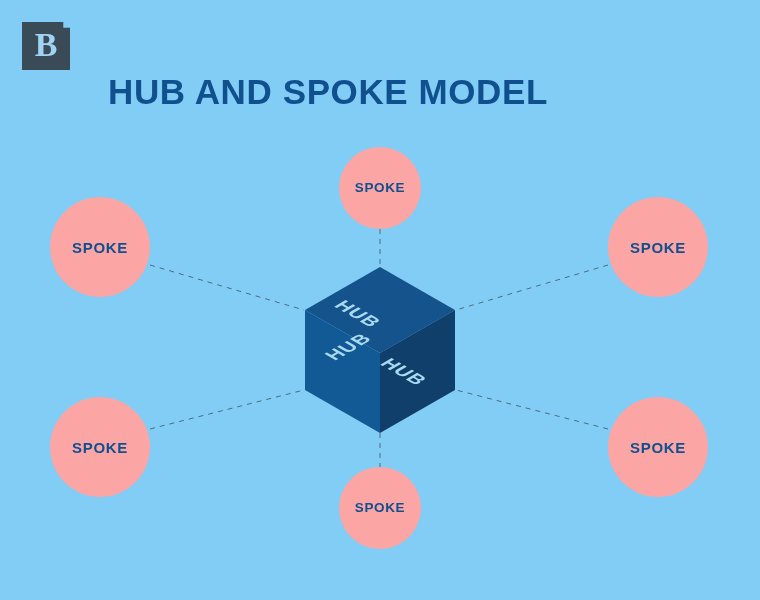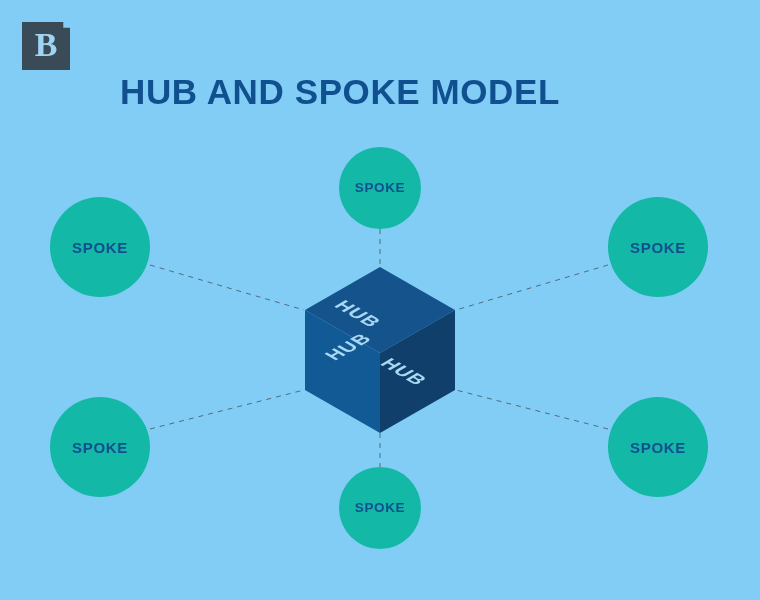--- a/index.html
+++ b/index.html
@@ -45,21 +45,21 @@
     font-weight: 700;
     line-height: 1;
     padding-bottom: 2px;
     box-sizing: border-box;
     letter-spacing: 0;
   }
 
   
   #page-title {
     position: absolute;
-    left: 16px;
+    left: 4px;
     top: 70px;
     width: 648px;
     text-align: center;
     color: #11508f;
     font-size: 35px;
     font-weight: 700;
     letter-spacing: 0.6px;
     line-height: 44px;
     white-space: nowrap;
   }
@@ -77,21 +77,21 @@
     left: 0;
     top: 0;
     width: 760px;
     height: 600px;
   }
 
   
   .spoke-node {
     position: absolute;
     border-radius: 50%;
-    background: #14b8a6;
+    background: #fca5a5;
     display: flex;
     align-items: center;
     justify-content: center;
     box-sizing: border-box;
   }
   .spoke-node .spoke-label {
     color: #11508f;
     font-size: 15px;
     font-weight: 700;
     letter-spacing: 0.7px;

